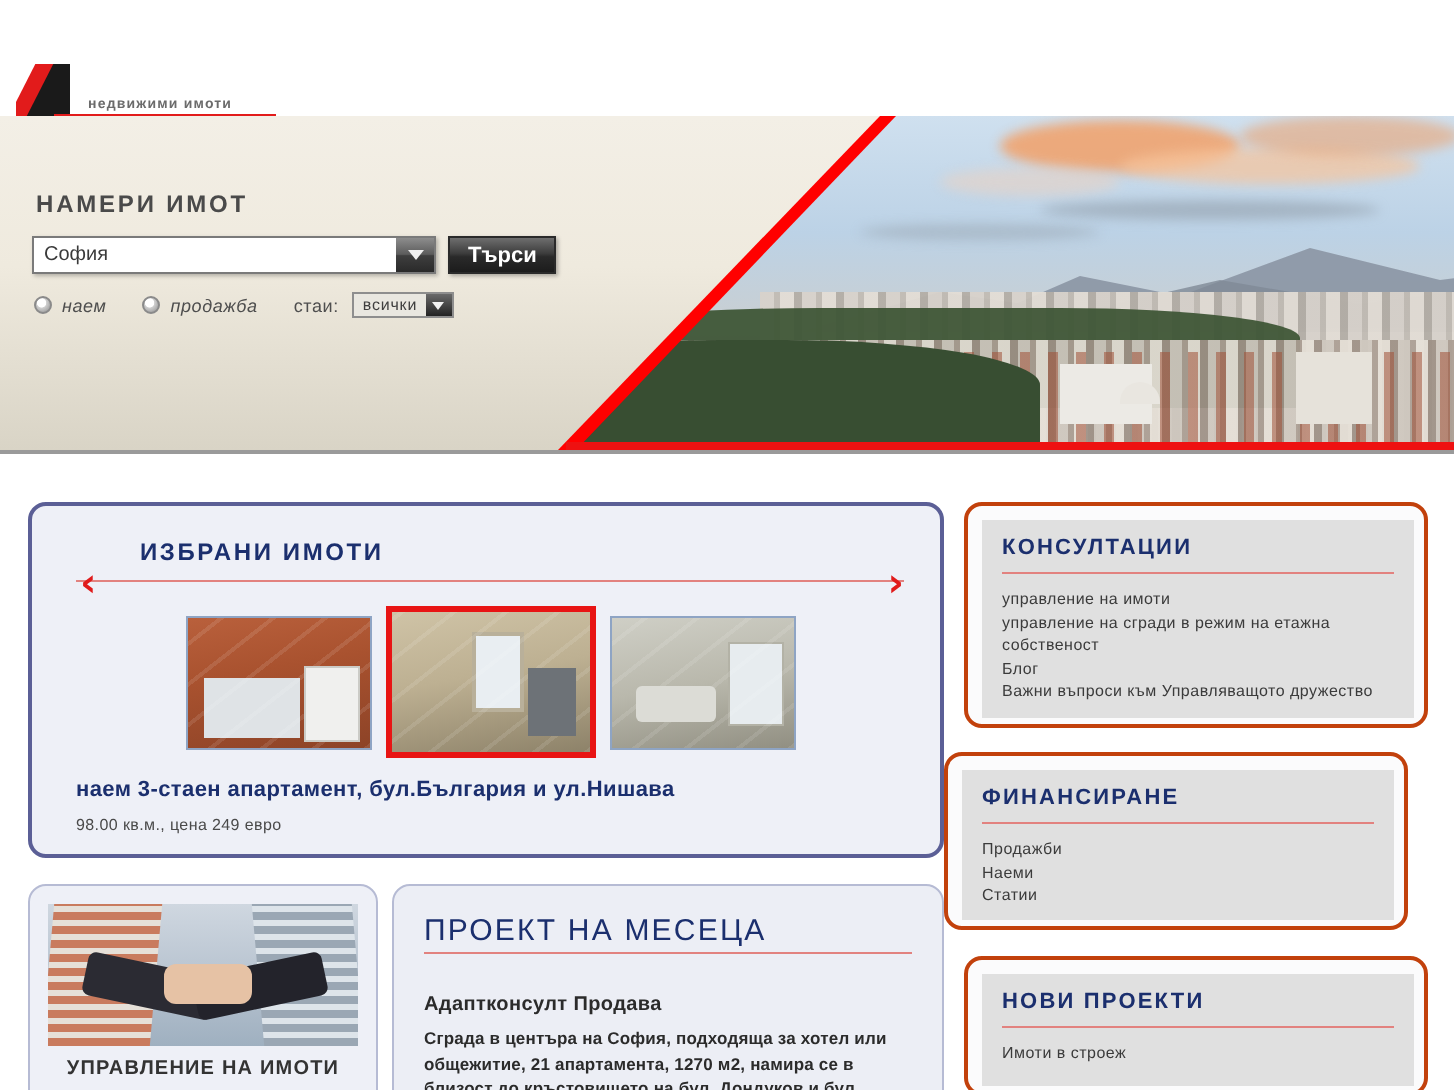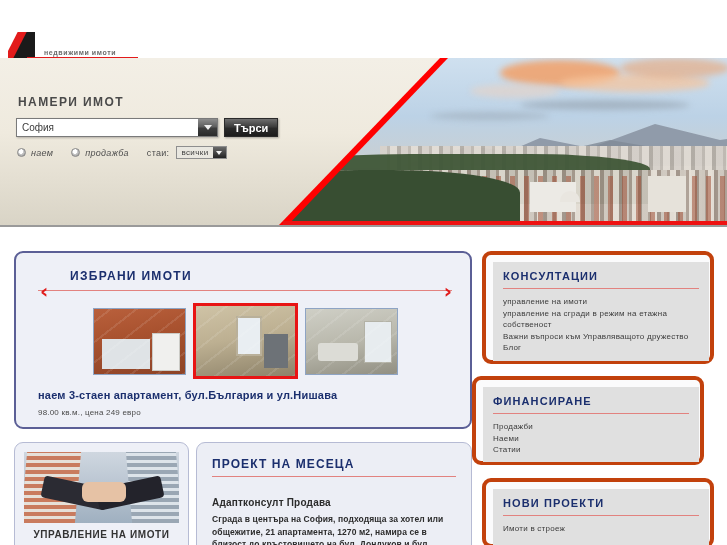--- a/index.html
+++ b/index.html
@@ -204,28 +204,28 @@
   .promo-img .hand-r{position:absolute;right:16px;top:30px;width:66px;height:22px;background:#23232b;
     border-radius:4px;transform:rotate(-12deg);}
   .promo-img .shake{position:absolute;left:58px;top:30px;width:44px;height:20px;background:#e6c2a5;border-radius:6px;}
   .promo-title{position:absolute;left:0;top:86px;width:100%;text-align:center;font-size:10px;font-weight:bold;color:#333;letter-spacing:.6px;}
 
   
   .pom{
     position:absolute;left:196px;top:205px;width:276px;height:125px;
     background:#eceef5;border:1px solid #b6bbd4;border-radius:9px;box-sizing:border-box;
   }
-  .pom-head{position:absolute;left:15px;top:14px;font-size:12px;font-weight:bold;color:#1b2f6e;letter-spacing:1.1px;}
+  .pom-head{position:absolute;left:15px;top:14px;font-size:15px;font-weight:normal;color:#1b2f6e;letter-spacing:1.1px;}
   .pom-rule{position:absolute;left:15px;top:33px;width:244px;height:1px;background:#e2827f;}
   .pom-sub{position:absolute;left:15px;top:54px;font-size:10px;font-weight:bold;color:#2b2b2b;letter-spacing:.2px;}
   .pom-body{position:absolute;left:15px;top:70px;width:248px;font-size:8.5px;font-weight:bold;color:#2b2b2b;line-height:12.5px;letter-spacing:.1px;}
 
   
   .sb{
-    position:absolute;width:232px;background:#fbfbfc;border:4px solid #c2410c;border-radius:9px;box-sizing:border-box;
+    position:absolute;width:232px;background:#fbfbfc;border:2px solid #c2410c;border-radius:9px;box-sizing:border-box;
   }
   .sb-in{position:absolute;left:7px;top:7px;width:216px;background:#e0e0e0;}
   .sb-h{font-size:11px;font-weight:bold;color:#1b2f6e;letter-spacing:1.1px;padding:8px 0 0 10px;}
   .sb-rule{margin:6px 0 0 10px;width:196px;height:1px;background:#e2827f;}
   .sb-list{padding:7px 10px 9px 10px;}
   .sb-li{font-size:8px;color:#3b3b3b;line-height:11.5px;letter-spacing:.25px;cursor:pointer;}
 
   .sb1{left:482px;top:14px;height:113px;}
   .sb1 .sb-in{height:99px;}
   .sb2{left:472px;top:139px;height:89px;}
@@ -350,22 +350,22 @@
       <div class="pom-body">Сграда в центъра на София, подходяща за хотел или общежитие, 21 апартамента, 1270 м2, намира се в близост до кръстовището на бул. Дондуков и бул.</div>
     </div>
 
     <div class="sb sb1">
       <div class="sb-in">
         <div class="sb-h">КОНСУЛТАЦИИ</div>
         <div class="sb-rule"></div>
         <div class="sb-list">
           <div class="sb-li">управление на имоти</div>
           <div class="sb-li">управление на сгради в режим на етажна собственост</div>
+          <div class="sb-li">Блог</div>
           <div class="sb-li">Важни въпроси към Управляващото дружество</div>
-          <div class="sb-li">Блог</div>
         </div>
       </div>
     </div>
 
     <div class="sb sb2">
       <div class="sb-in">
         <div class="sb-h">ФИНАНСИРАНЕ</div>
         <div class="sb-rule"></div>
         <div class="sb-list">
           <div class="sb-li">Продажби</div>

